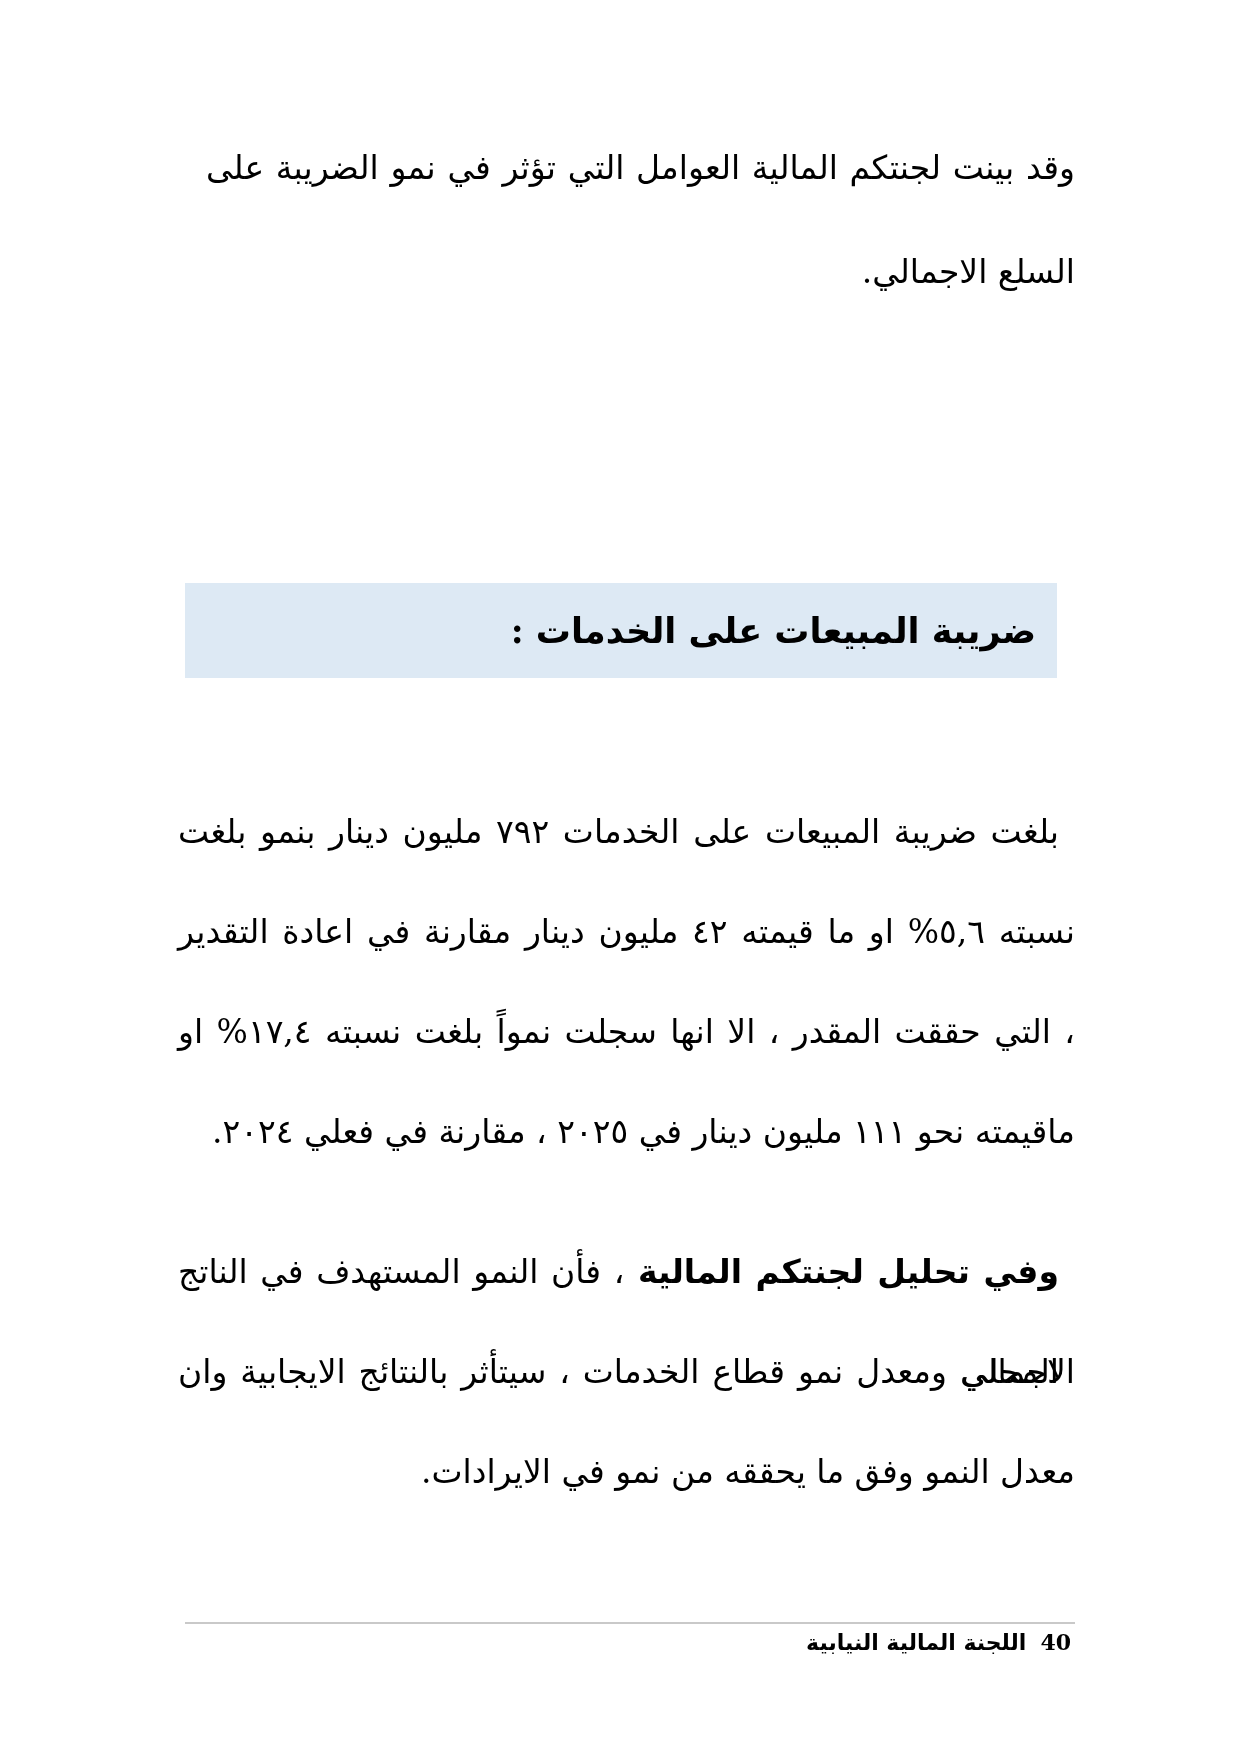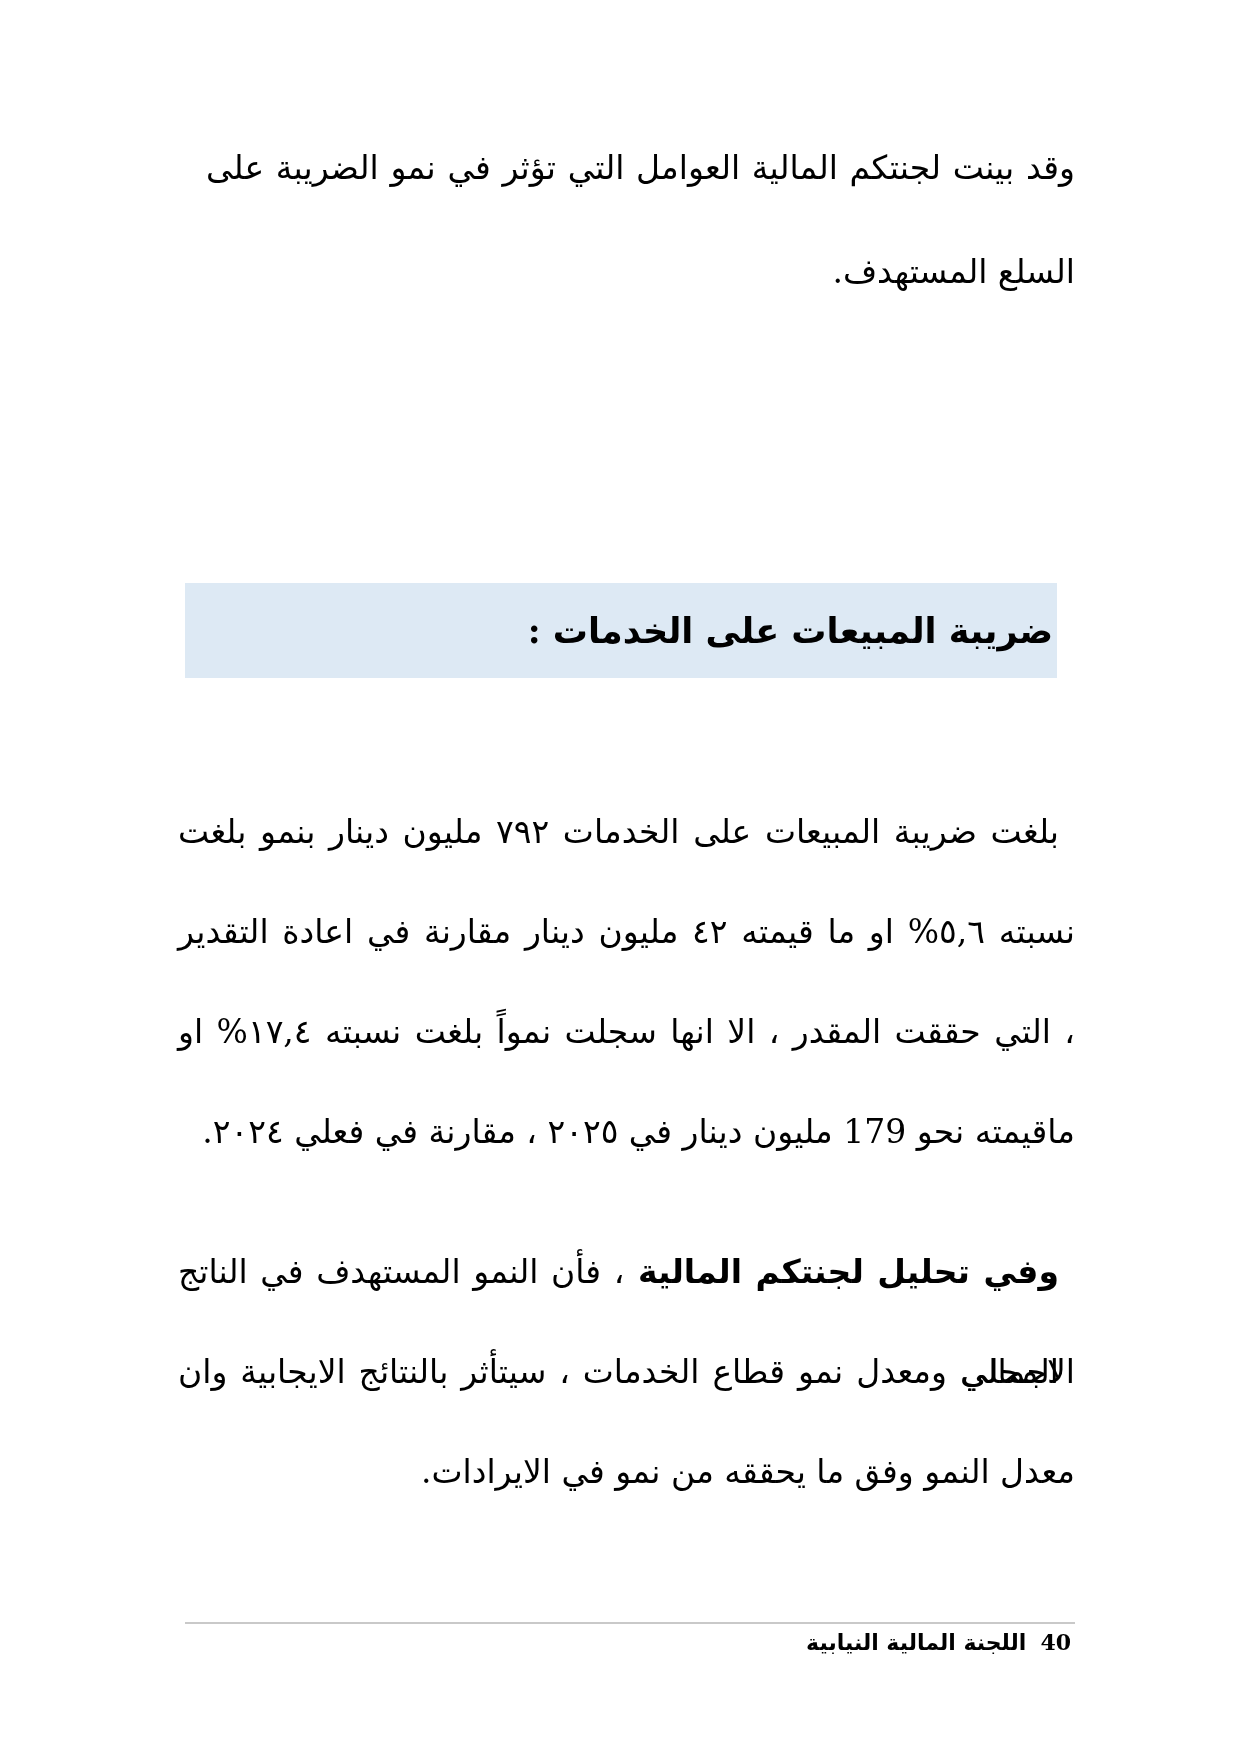--- a/index.html
+++ b/index.html
@@ -51,21 +51,21 @@
     position: absolute;
     top: 583px;
     left: 185px;
     width: 872px;
     height: 95px;
     display: flex;
     align-items: center;
     direction: rtl;
   }
   .heading-box h2 {
-    margin: 0;
+    margin: 17px;
     padding-right: 4px;
     font-size: 35px;
     font-weight: bold;
     line-height: 1;
     text-align: right;
     width: 100%;
   }
   .doc-footer {
     position: absolute;
     left: 185px;
@@ -89,32 +89,32 @@
     padding-right: 4px;
   }
 </style>
 </head>
 <body>
 
 <div class="page">
 
   <section class="para intro" style="top:116px;">
       <div class="line"><span>وقد بينت لجنتكم المالية العوامل التي تؤثر في نمو الضريبة على</span></div>
-      <div class="line last"><span>السلع المستهدف.</span></div>
+      <div class="line last"><span>السلع الاجمالي.</span></div>
     </section>
 
   <div class="heading-box" style="background: rgb(221, 233, 244);">
     <h2>ضريبة المبيعات على الخدمات :</h2>
   </div>
 
   <section class="para" style="top:782px;">
       <div class="line indent"><span>بلغت ضريبة المبيعات على الخدمات ٧٩٢ مليون دينار بنمو بلغت</span></div>
       <div class="line"><span>نسبته ٥,٦% او ما قيمته ٤٢ مليون دينار مقارنة في اعادة التقدير</span></div>
       <div class="line"><span>، التي حققت المقدر ، الا انها سجلت نمواً بلغت نسبته ١٧,٤% او</span></div>
-      <div class="line last"><span>ماقيمته نحو 179 مليون دينار في ٢٠٢٥ ، مقارنة في فعلي ٢٠٢٤.</span></div>
+      <div class="line last"><span>ماقيمته نحو ١١١ مليون دينار في ٢٠٢٥ ، مقارنة في فعلي ٢٠٢٤.</span></div>
     </section>
 
   <section class="para" style="top:1222px;">
       <div class="line indent"><span class="bold">وفي تحليل لجنتكم المالية </span><span>، فأن النمو المستهدف في الناتج المحلي</span></div>
       <div class="line"><span>الاجمالي ومعدل نمو قطاع الخدمات ، سيتأثر بالنتائج الايجابية وان</span></div>
       <div class="line last"><span>معدل النمو وفق ما يحققه من نمو في الايرادات.</span></div>
     </section>
 
   <footer class="doc-footer">
     <div class="footer-rule"></div>

